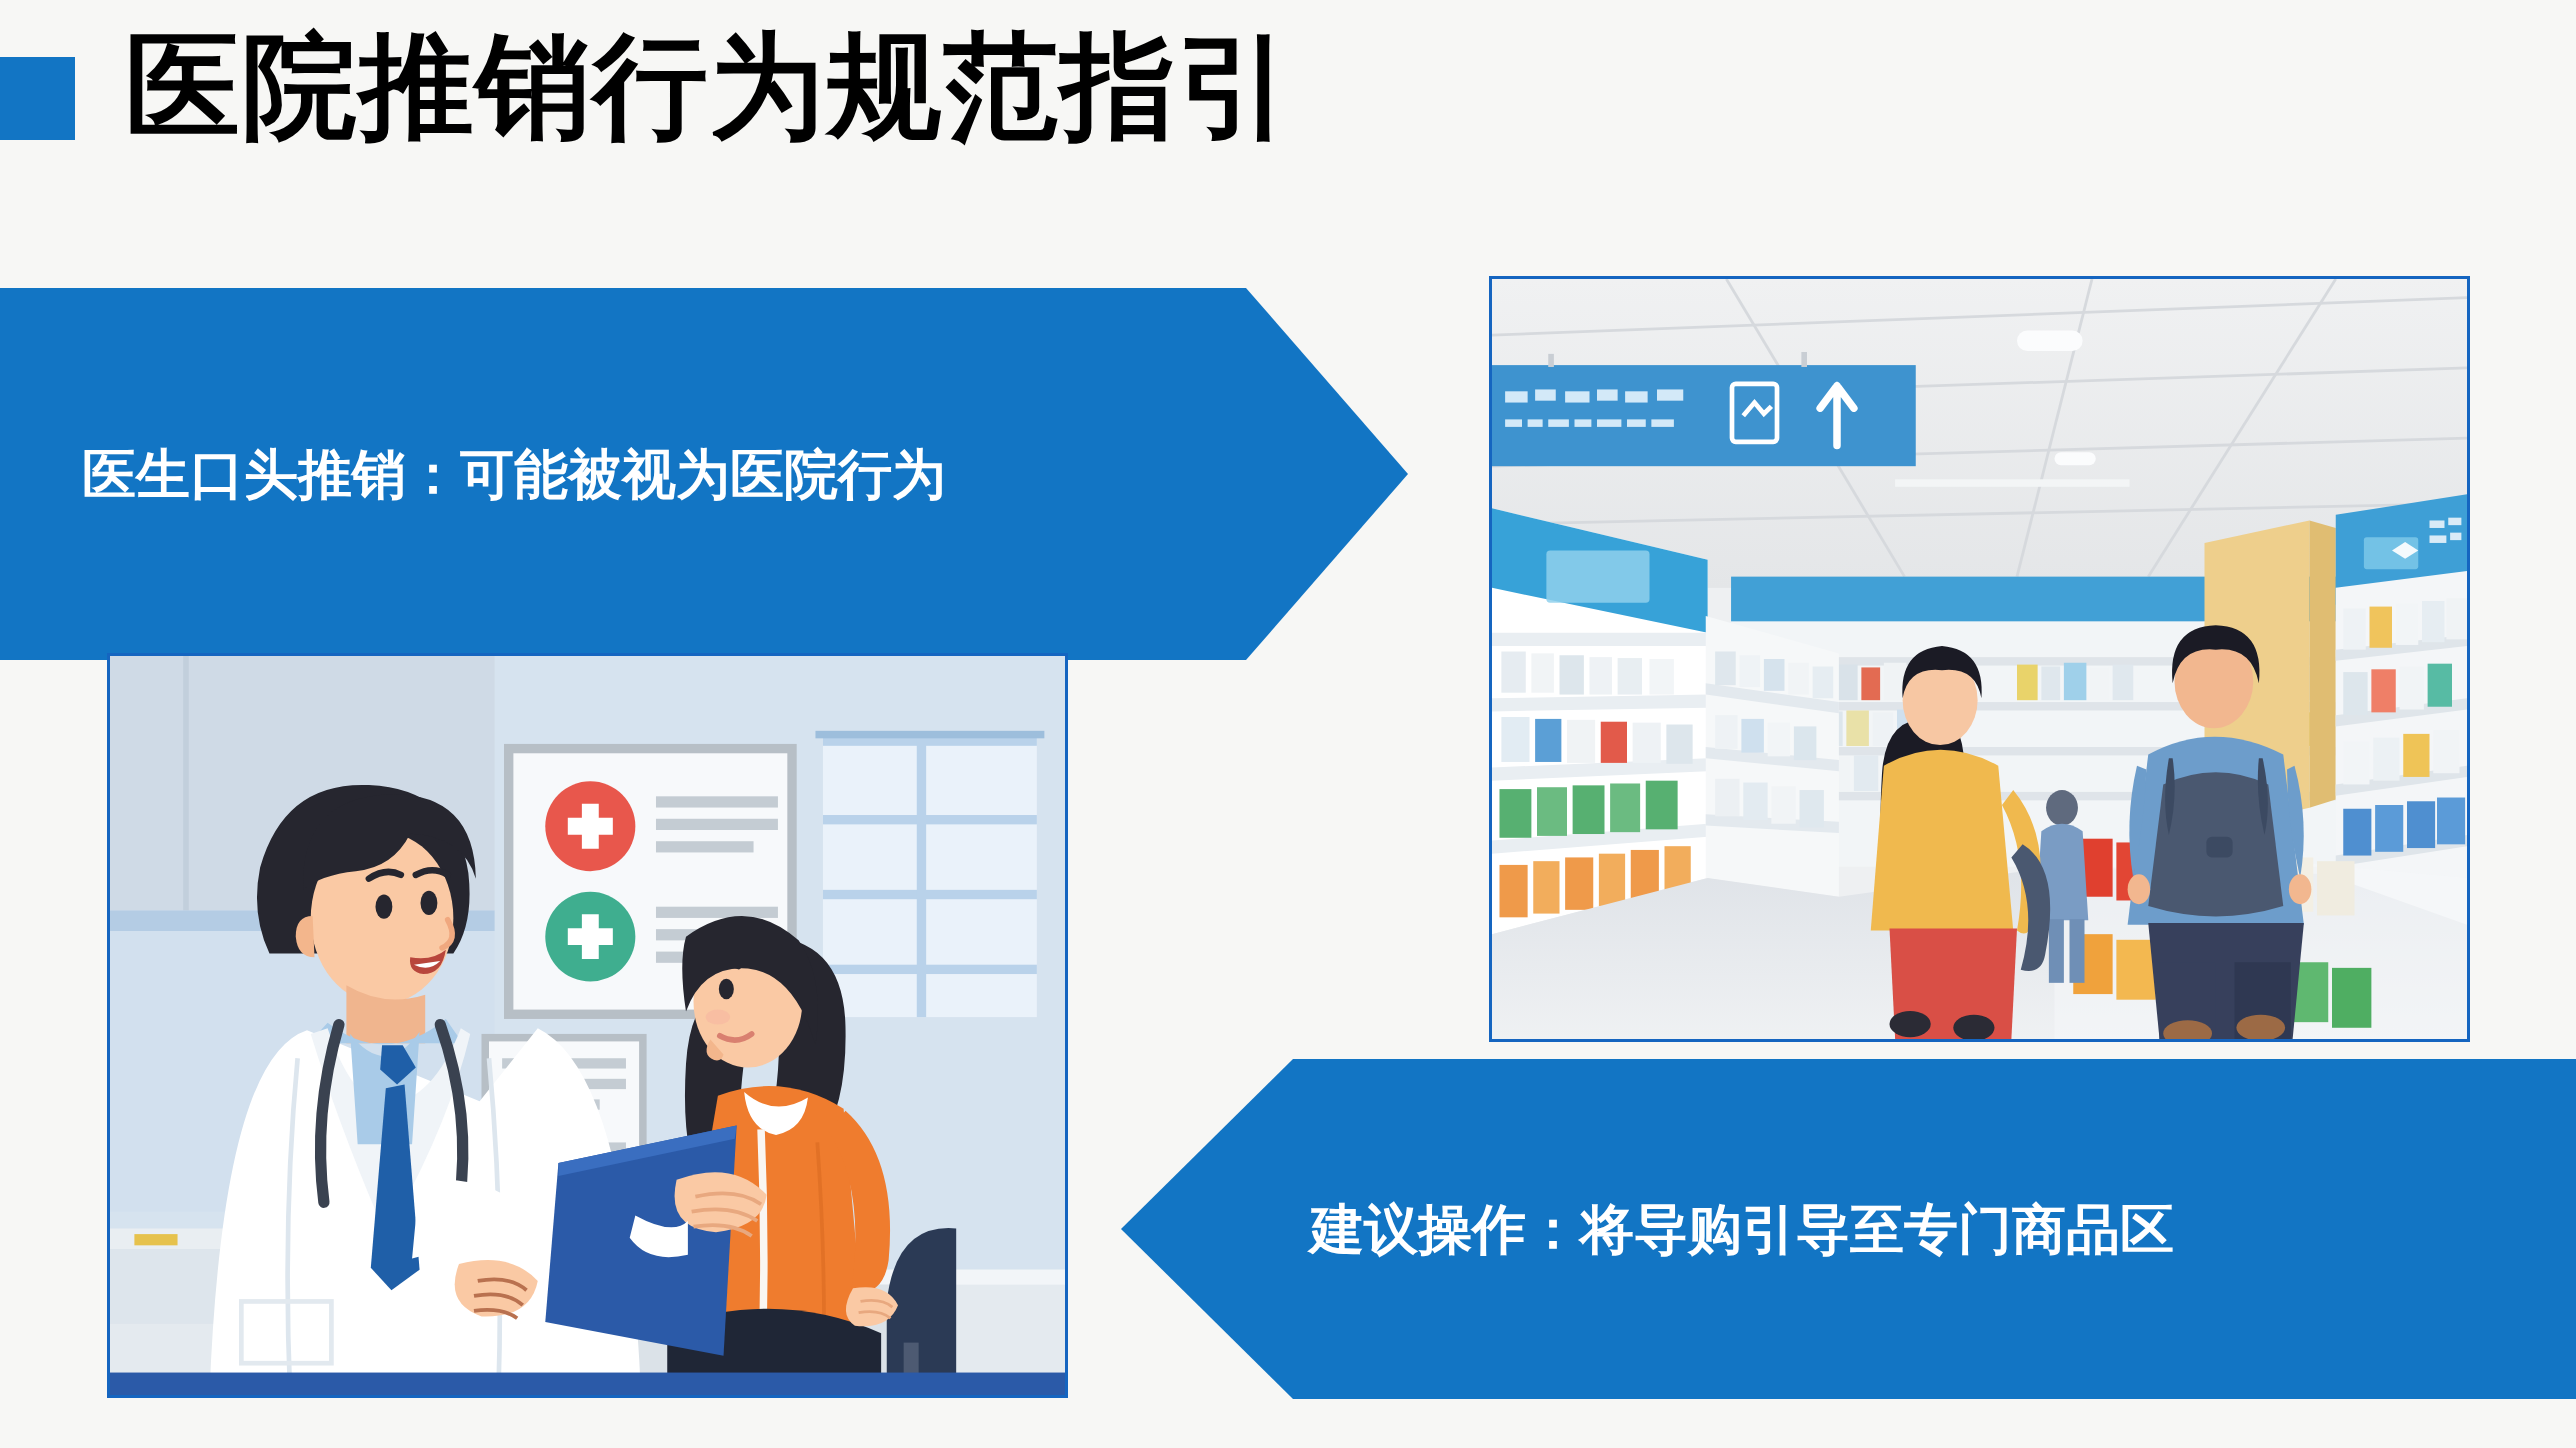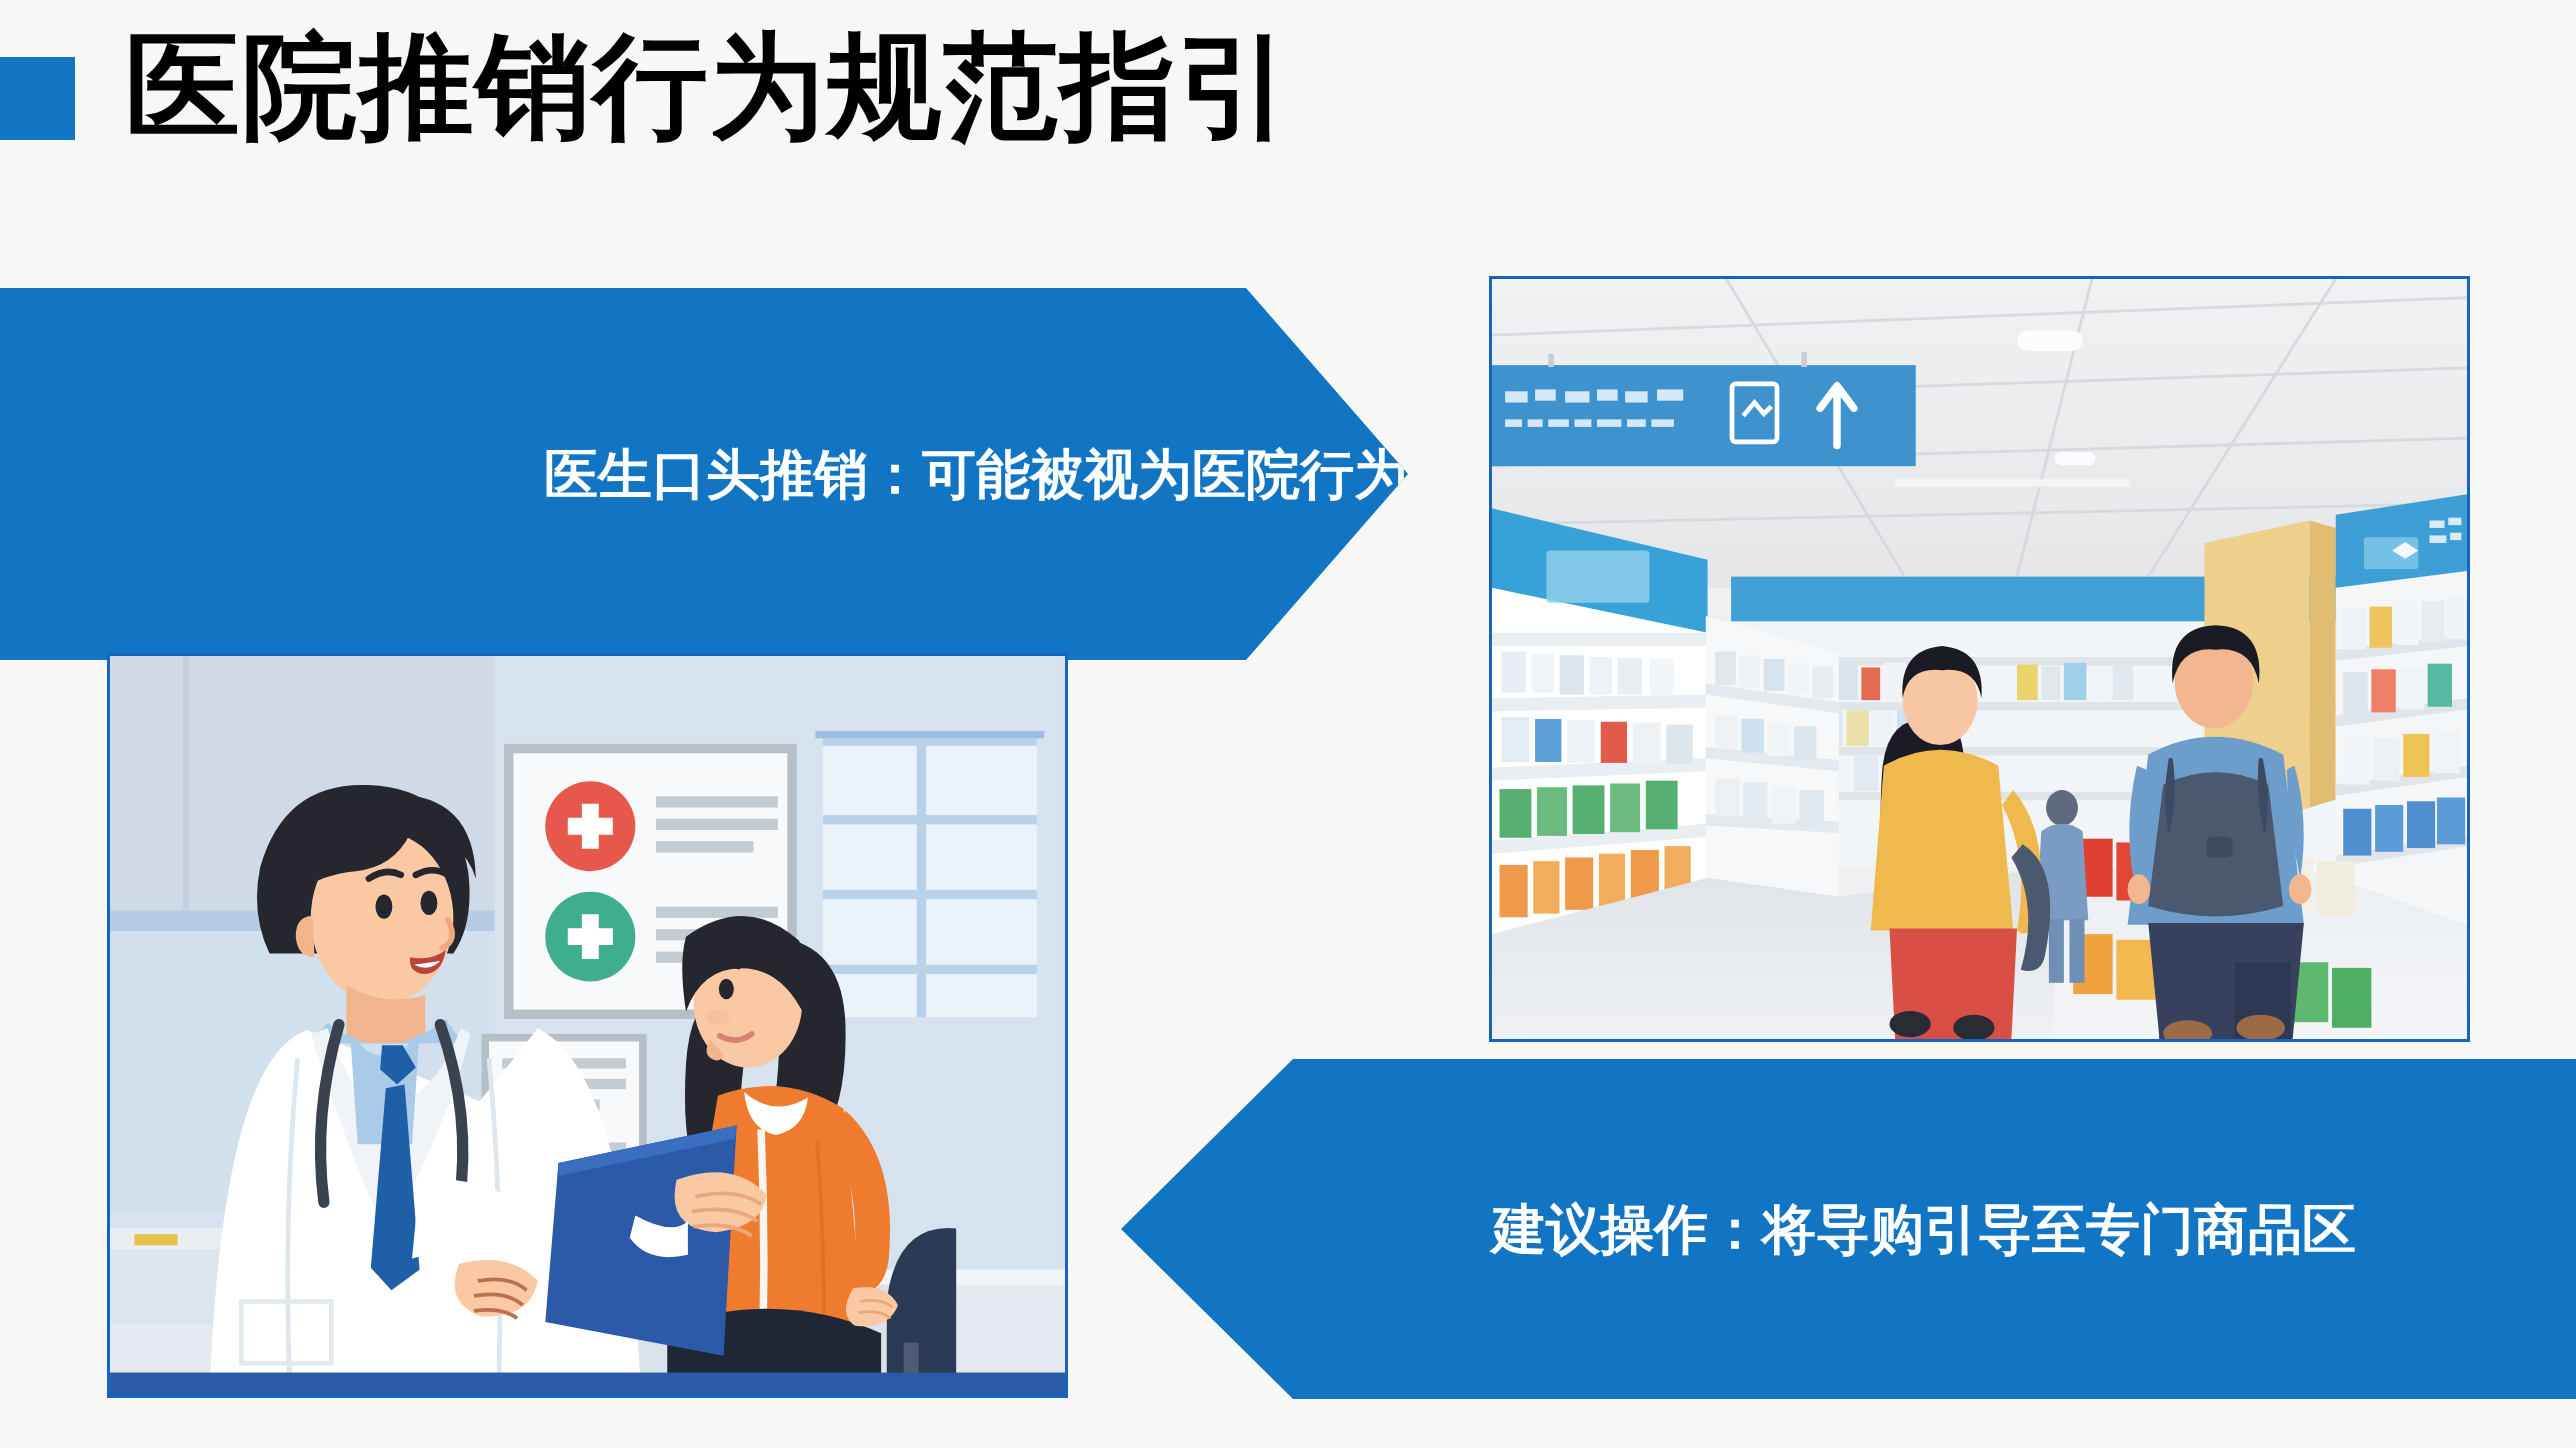--- a/index.html
+++ b/index.html
@@ -24,35 +24,34 @@
 
   
   .arrow-banner{
     position:absolute;
     background:#1275c4;
     display:flex; align-items:center;
   }
   #banner-top{
     left:0; top:288px; width:1408px; height:372px;
     clip-path: polygon(0 0, 1246px 0, 100% 50%, 1246px 100%, 0 100%);
-    padding-left:107px;
-    justify-content:flex-end;
+    padding-left:82px;
   }
   #banner-top .banner-text{
     color:#ffffff; font-size:54px; font-weight:bold; line-height:1.35;
     white-space:nowrap;
   }
   #banner-bottom{
     left:1121px; top:1059px; width:1455px; height:340px;
     clip-path: polygon(172px 0, 100% 0, 100% 100%, 172px 100%, 0 50%);
     padding-left:189px;
   }
   #banner-bottom .banner-lines{
     color:#ffffff; font-size:54px; font-weight:bold; line-height:1.42;
-    text-align:center; width:100%; padding-right:38px;
+    text-align:left; width:100%; padding-right:38px;
     white-space:nowrap;
   }
 
   
   .illus-frame{
     position:absolute; border:3.8px solid #1565c0; overflow:hidden;
     background:#dfe9f2;
   }
   #pharmacy-illustration{ left:1489px; top:276px; width:981px; height:766px; }
   #consult-illustration{ left:107px; top:653px; width:961px; height:745px; }

